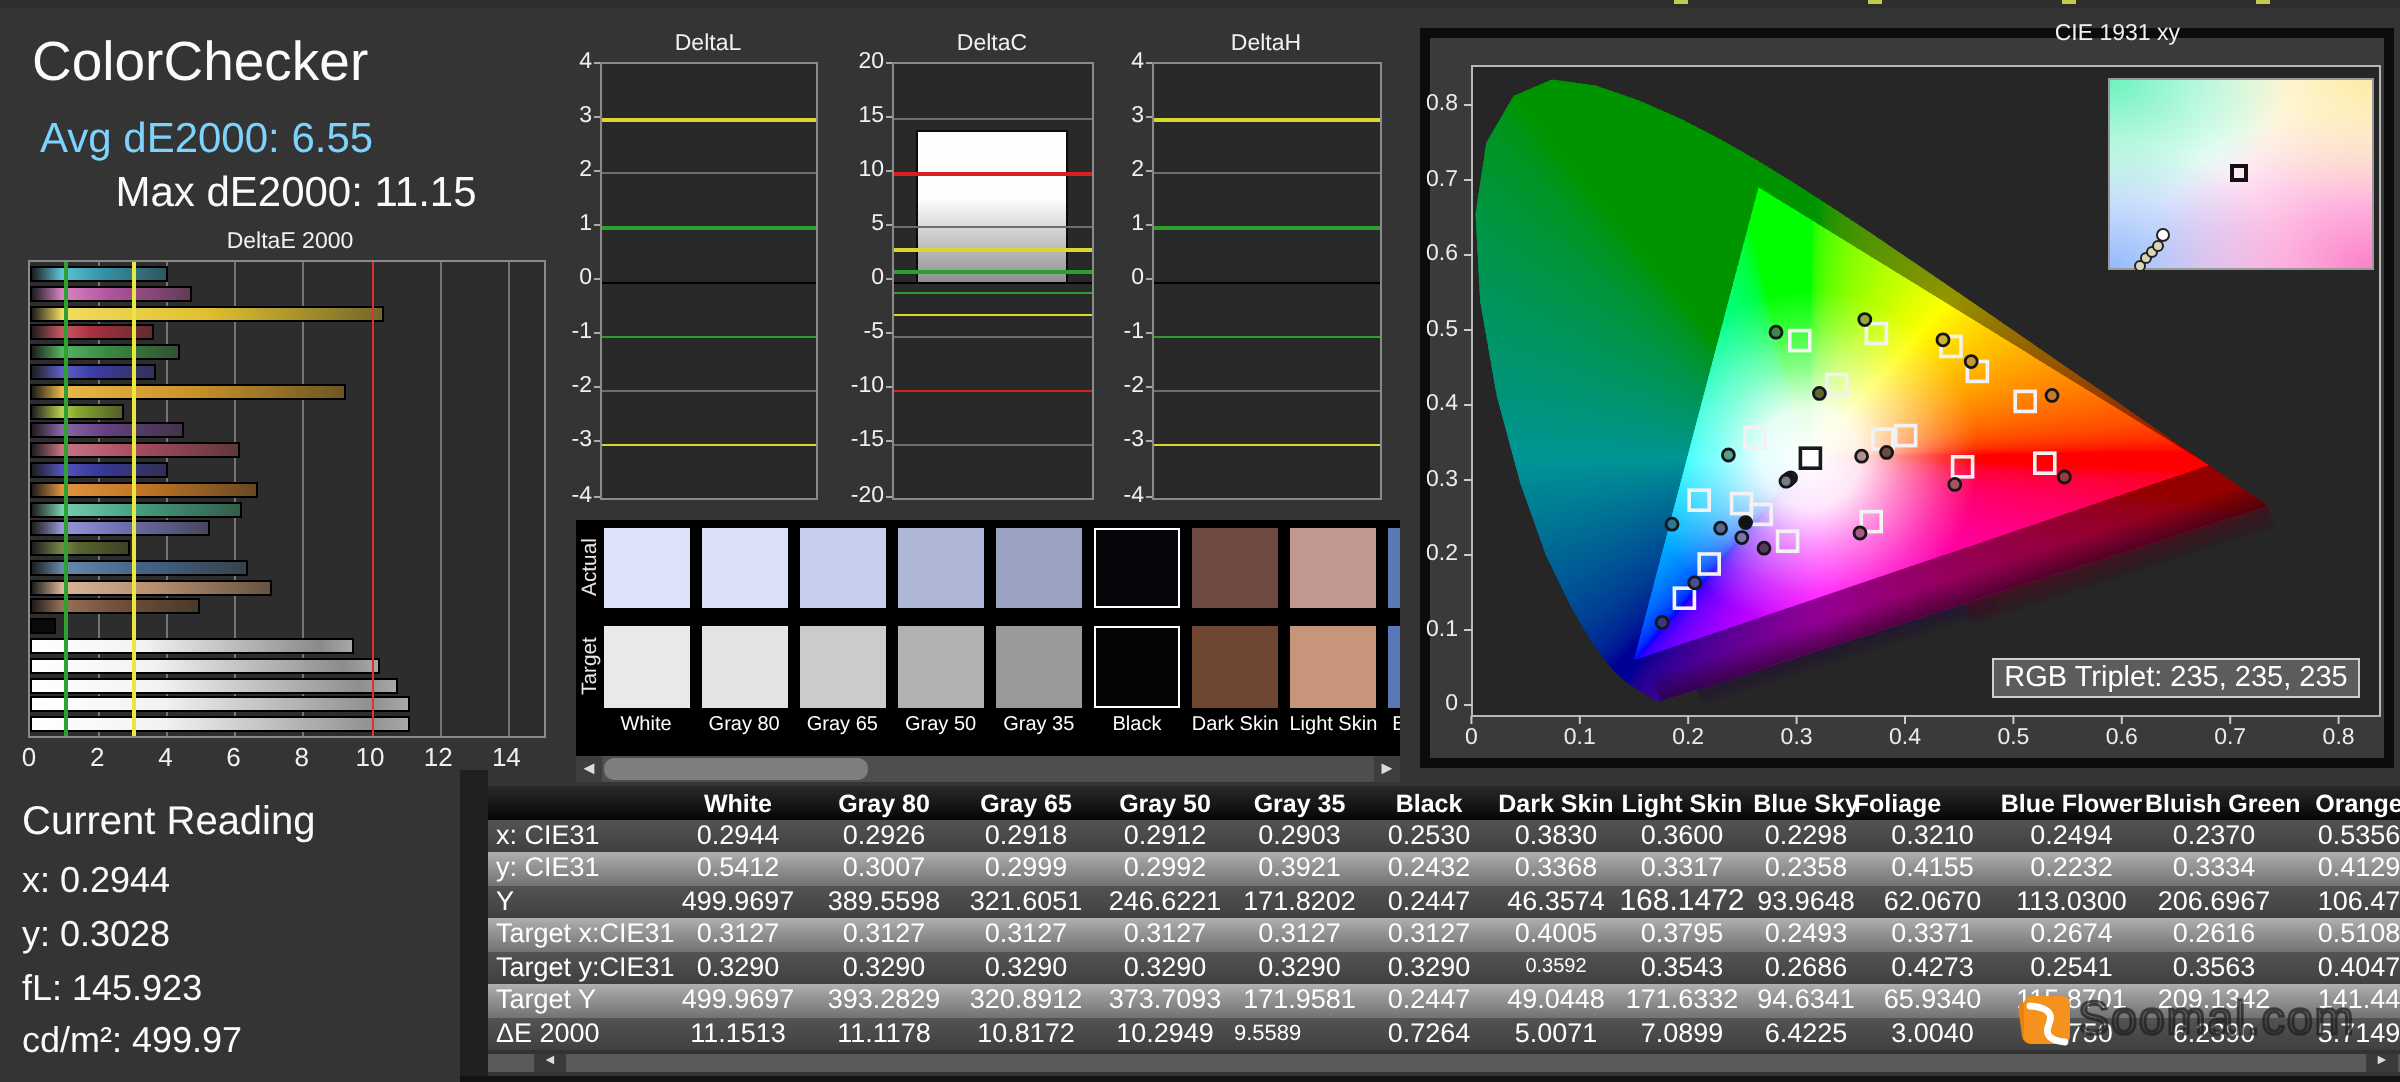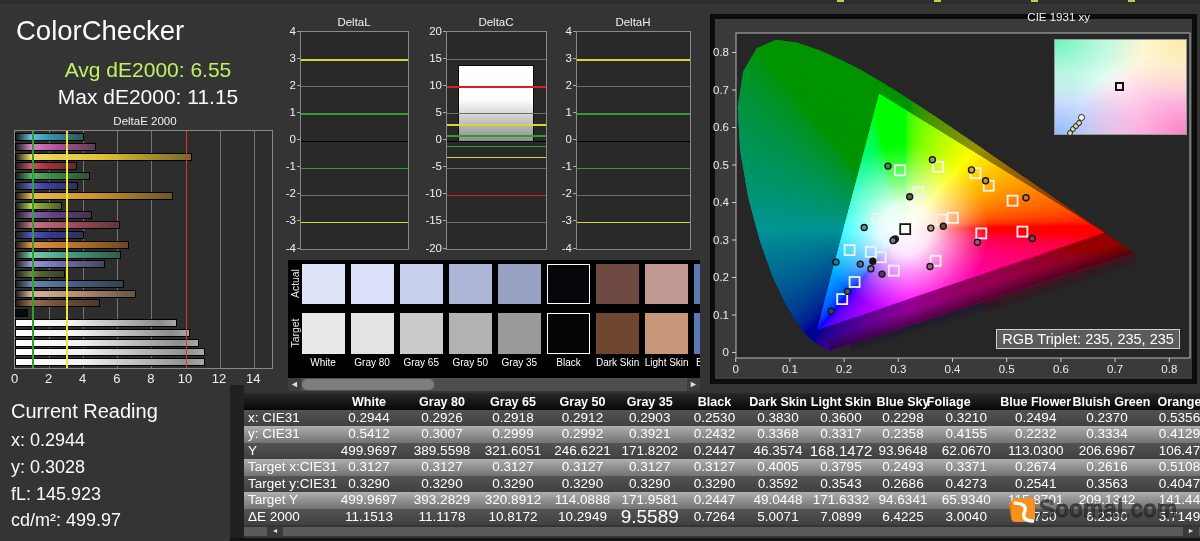--- a/index.html
+++ b/index.html
@@ -4,21 +4,21 @@
 html,body{width:1200px;height:541px;overflow:hidden}
 body{background:#343434;font-family:"Liberation Sans",sans-serif;color:#fff;position:relative}
 .ab{position:absolute}
 </style></head><body>
 <div class="ab" style="left:0;top:0;width:1200px;height:4px;background:#2e2e2e"></div>
 <div class="ab" style="left:837px;top:0;width:7px;height:2px;background:#c2cc4a"></div>
 <div class="ab" style="left:934px;top:0;width:7px;height:2px;background:#c2cc4a"></div>
 <div class="ab" style="left:1031px;top:0;width:7px;height:2px;background:#c2cc4a"></div>
 <div class="ab" style="left:1128px;top:0;width:7px;height:2px;background:#c2cc4a"></div>
 <div class="ab" style="left:16px;top:15px;font-size:27.5px;color:#fbfbfb">ColorChecker</div>
-<div class="ab" style="left:20px;top:58px;width:256px;text-align:center;font-size:21px;color:#bef264">Avg dE2000: 6.55</div>
+<div class="ab" style="left:20px;top:58px;width:256px;text-align:left;font-size:21px;color:#7dd3fc">Avg dE2000: 6.55</div>
 <div class="ab" style="left:20px;top:85px;width:256px;text-align:center;font-size:21px;color:#fafafa">Max dE2000: 11.15</div>
 <div class="ab" style="left:85px;top:115px;width:120px;text-align:center;font-size:11.5px;color:#f0f0f0">DeltaE 2000</div>
 <div class="ab" style="left:14px;top:130px;width:259px;height:239px;border:1px solid #8a8a8a;background:#2d2d2d;overflow:hidden">
     <div class="ab" style="left:34.1px;top:0;width:1px;height:239px;background:#757575"></div>
     <div class="ab" style="left:68.2px;top:0;width:1px;height:239px;background:#757575"></div>
     <div class="ab" style="left:102.3px;top:0;width:1px;height:239px;background:#757575"></div>
     <div class="ab" style="left:136.4px;top:0;width:1px;height:239px;background:#757575"></div>
     <div class="ab" style="left:170.5px;top:0;width:1px;height:239px;background:#757575"></div>
     <div class="ab" style="left:204.6px;top:0;width:1px;height:239px;background:#757575"></div>
     <div class="ab" style="left:238.7px;top:0;width:1px;height:239px;background:#757575"></div>
@@ -1842,51 +1842,51 @@
     <div class="ab" style="left:897.5px;top:0;width:76.0px;text-align:center;font-size:13.5px;line-height:16.5px">0.5108</div>
   </div>
 <div class="ab" style="left:244px;top:475.70px;width:956px;height:16.55px;background:linear-gradient(180deg,#535353,#404040);overflow:hidden;white-space:nowrap">
     <div class="ab" style="left:4px;top:0;width:84px;font-size:13.5px;line-height:16.5px">Target y:CIE31</div>
     <div class="ab" style="left:88.0px;top:0;width:74.0px;text-align:center;font-size:13.5px;line-height:16.5px">0.3290</div>
     <div class="ab" style="left:162.0px;top:0;width:72.0px;text-align:center;font-size:13.5px;line-height:16.5px">0.3290</div>
     <div class="ab" style="left:234.0px;top:0;width:70.0px;text-align:center;font-size:13.5px;line-height:16.5px">0.3290</div>
     <div class="ab" style="left:304.0px;top:0;width:69.0px;text-align:center;font-size:13.5px;line-height:16.5px">0.3290</div>
     <div class="ab" style="left:373.0px;top:0;width:65.5px;text-align:center;font-size:13.5px;line-height:16.5px">0.3290</div>
     <div class="ab" style="left:438.5px;top:0;width:64.0px;text-align:center;font-size:13.5px;line-height:16.5px">0.3290</div>
-    <div class="ab" style="left:502.5px;top:0;width:63.0px;text-align:center;font-size:13px;line-height:16.5px">0.3592</div>
+    <div class="ab" style="left:502.5px;top:0;width:63.0px;text-align:center;font-size:10px;line-height:16.5px">0.3592</div>
     <div class="ab" style="left:565.5px;top:0;width:63.0px;text-align:center;font-size:13.5px;line-height:16.5px">0.3543</div>
     <div class="ab" style="left:628.5px;top:0;width:61.0px;text-align:center;font-size:13.5px;line-height:16.5px">0.2686</div>
     <div class="ab" style="left:689.5px;top:0;width:65.5px;text-align:center;font-size:13.5px;line-height:16.5px">0.4273</div>
     <div class="ab" style="left:755.0px;top:0;width:73.5px;text-align:center;font-size:13.5px;line-height:16.5px">0.2541</div>
     <div class="ab" style="left:828.5px;top:0;width:69.0px;text-align:center;font-size:13.5px;line-height:16.5px">0.3563</div>
     <div class="ab" style="left:897.5px;top:0;width:76.0px;text-align:center;font-size:13.5px;line-height:16.5px">0.4047</div>
   </div>
 <div class="ab" style="left:244px;top:492.25px;width:956px;height:16.55px;background:linear-gradient(180deg,#b0b0b0 0%,#959595 40%,#737373 100%);overflow:hidden;white-space:nowrap">
     <div class="ab" style="left:4px;top:0;width:84px;font-size:13.5px;line-height:16.5px">Target Y</div>
     <div class="ab" style="left:88.0px;top:0;width:74.0px;text-align:center;font-size:13.5px;line-height:16.5px">499.9697</div>
     <div class="ab" style="left:162.0px;top:0;width:72.0px;text-align:center;font-size:13.5px;line-height:16.5px">393.2829</div>
     <div class="ab" style="left:234.0px;top:0;width:70.0px;text-align:center;font-size:13.5px;line-height:16.5px">320.8912</div>
-    <div class="ab" style="left:304.0px;top:0;width:69.0px;text-align:center;font-size:13.5px;line-height:16.5px">114.0888</div>
+    <div class="ab" style="left:304.0px;top:0;width:69.0px;text-align:center;font-size:13.5px;line-height:16.5px">373.7093</div>
     <div class="ab" style="left:373.0px;top:0;width:65.5px;text-align:center;font-size:13.5px;line-height:16.5px">171.9581</div>
     <div class="ab" style="left:438.5px;top:0;width:64.0px;text-align:center;font-size:13.5px;line-height:16.5px">0.2447</div>
     <div class="ab" style="left:502.5px;top:0;width:63.0px;text-align:center;font-size:13.5px;line-height:16.5px">49.0448</div>
     <div class="ab" style="left:565.5px;top:0;width:63.0px;text-align:center;font-size:13.5px;line-height:16.5px">171.6332</div>
     <div class="ab" style="left:628.5px;top:0;width:61.0px;text-align:center;font-size:13.5px;line-height:16.5px">94.6341</div>
     <div class="ab" style="left:689.5px;top:0;width:65.5px;text-align:center;font-size:13.5px;line-height:16.5px">65.9340</div>
     <div class="ab" style="left:755.0px;top:0;width:73.5px;text-align:center;font-size:13.5px;line-height:16.5px">115.8701</div>
     <div class="ab" style="left:828.5px;top:0;width:69.0px;text-align:center;font-size:13.5px;line-height:16.5px">209.1342</div>
     <div class="ab" style="left:897.5px;top:0;width:76.0px;text-align:center;font-size:13.5px;line-height:16.5px">141.44</div>
   </div>
 <div class="ab" style="left:244px;top:508.80px;width:956px;height:16.55px;background:linear-gradient(180deg,#535353,#404040);overflow:hidden;white-space:nowrap">
     <div class="ab" style="left:4px;top:0;width:84px;font-size:13.5px;line-height:16.5px">ΔE 2000</div>
     <div class="ab" style="left:88.0px;top:0;width:74.0px;text-align:center;font-size:13.5px;line-height:16.5px">11.1513</div>
     <div class="ab" style="left:162.0px;top:0;width:72.0px;text-align:center;font-size:13.5px;line-height:16.5px">11.1178</div>
     <div class="ab" style="left:234.0px;top:0;width:70.0px;text-align:center;font-size:13.5px;line-height:16.5px">10.8172</div>
     <div class="ab" style="left:304.0px;top:0;width:69.0px;text-align:center;font-size:13.5px;line-height:16.5px">10.2949</div>
-    <div class="ab" style="left:373.0px;top:0;width:65.5px;text-align:center;font-size:19px;line-height:16.5px">9.5589</div>
+    <div class="ab" style="left:373.0px;top:0;width:65.5px;font-size:11px;line-height:16.5px">9.5589</div>
     <div class="ab" style="left:438.5px;top:0;width:64.0px;text-align:center;font-size:13.5px;line-height:16.5px">0.7264</div>
     <div class="ab" style="left:502.5px;top:0;width:63.0px;text-align:center;font-size:13.5px;line-height:16.5px">5.0071</div>
     <div class="ab" style="left:565.5px;top:0;width:63.0px;text-align:center;font-size:13.5px;line-height:16.5px">7.0899</div>
     <div class="ab" style="left:628.5px;top:0;width:61.0px;text-align:center;font-size:13.5px;line-height:16.5px">6.4225</div>
     <div class="ab" style="left:689.5px;top:0;width:65.5px;text-align:center;font-size:13.5px;line-height:16.5px">3.0040</div>
     <div class="ab" style="left:755.0px;top:0;width:73.5px;text-align:center;font-size:13.5px;line-height:16.5px">5.0750</div>
     <div class="ab" style="left:828.5px;top:0;width:69.0px;text-align:center;font-size:13.5px;line-height:16.5px">6.2390</div>
     <div class="ab" style="left:897.5px;top:0;width:76.0px;text-align:center;font-size:13.5px;line-height:16.5px">5.7149</div>
   </div>
 <div class="ab" style="left:244px;top:526.5px;width:956px;height:9.5px;background:#5a5a5a">

